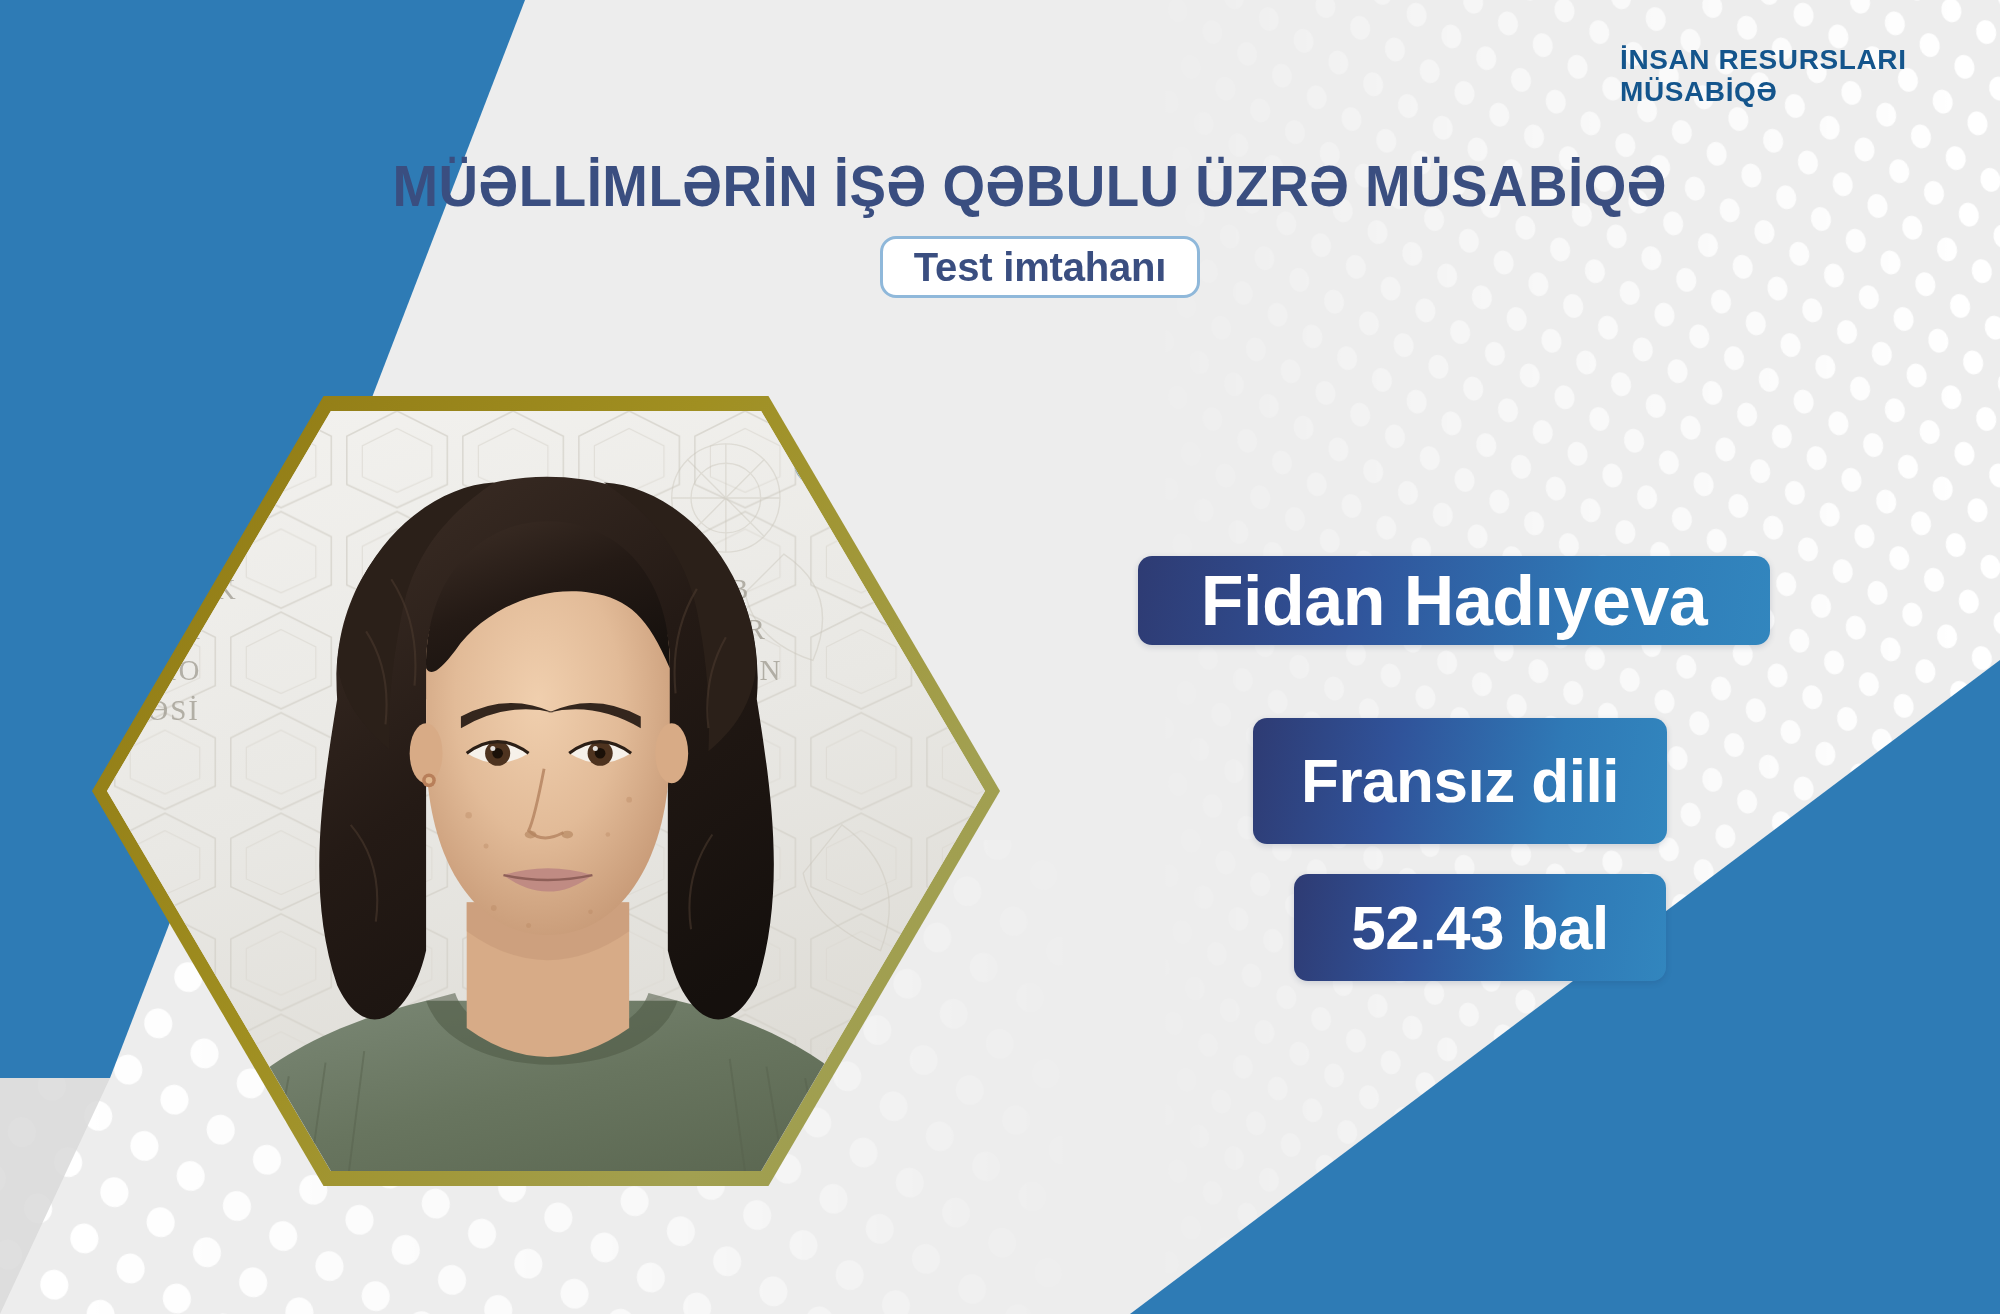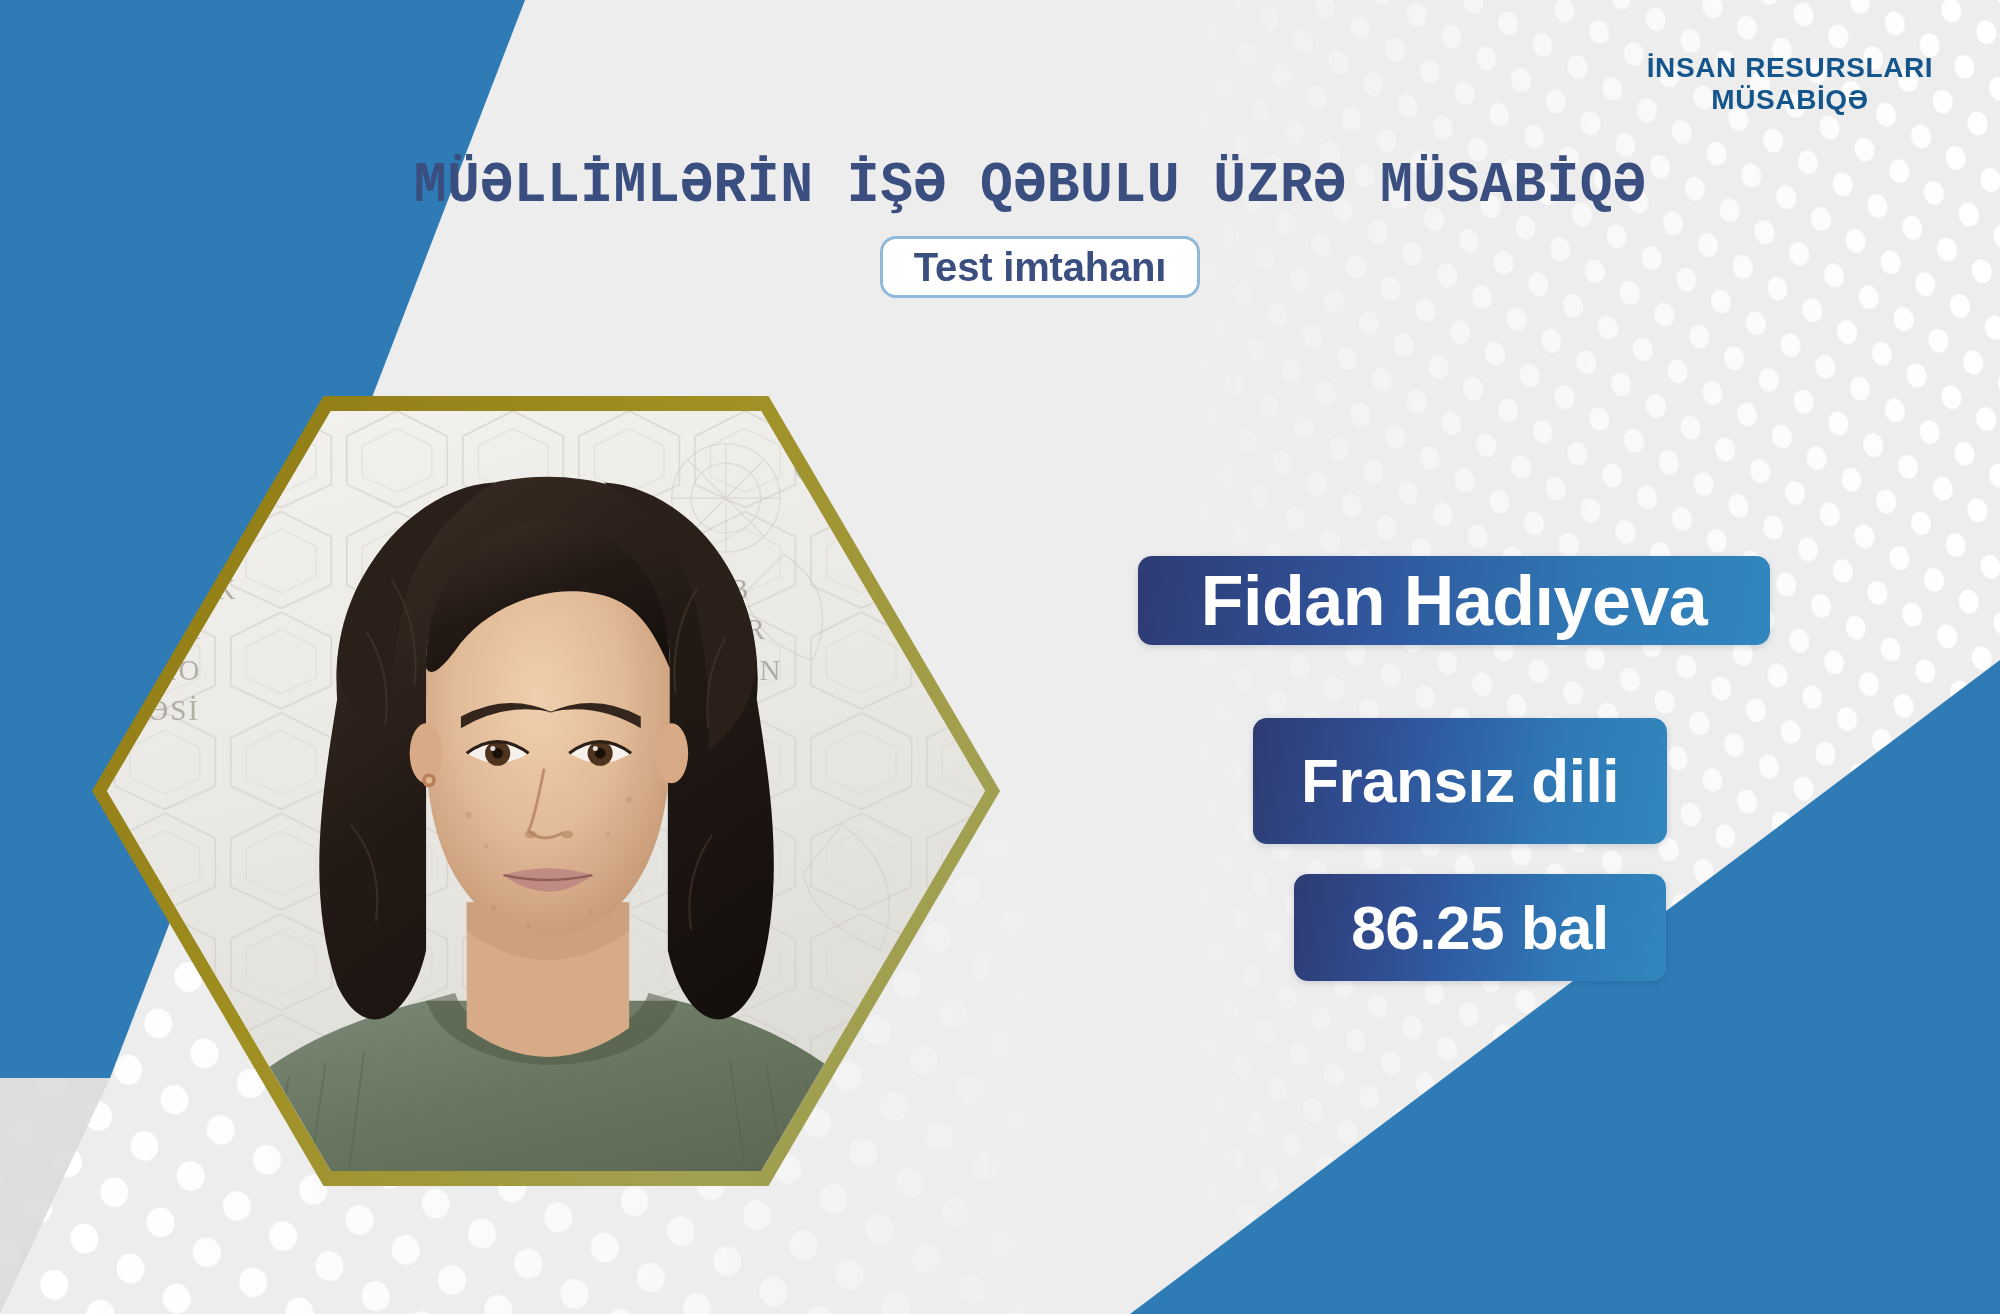--- a/index.html
+++ b/index.html
@@ -27,42 +27,41 @@
     inset: 0;
   }
   .wedge {
     position: absolute;
     inset: 0;
   }
 
   
   .logo-block {
     position: absolute;
-    top: 52px;
+    top: 44px;
     left: 1620px;
     width: 340px;
-    text-align: center;
+    text-align: left;
     line-height: 1.16;
     color: #14558C;
     font-weight: 700;
     font-size: 28px;
     letter-spacing: 0.6px;
   }
   .logo-line2 { display: block; }
 
   
   .title-wrap {
     position: absolute;
     top: 158px;
     left: 0;
     width: 2000px;
     text-align: center;
     padding-left: 60px;
     box-sizing: border-box;
-    font-family: Liberation Mono, monospace;
   }
   .main-title {
     display: inline-block;
     color: #3A4E80;
     font-weight: 700;
     font-size: 57px;
     letter-spacing: 0.5px;
     line-height: 1;
     transform: scaleX(0.96);
     transform-origin: center;
@@ -345,16 +344,16 @@
 
   <div class="badge" id="badge-name">
     <span>Fidan Hadıyeva</span>
   </div>
 
   <div class="badge" id="badge-subject">
     <span>Fransız dili</span>
   </div>
 
   <div class="badge" id="badge-score">
-    <span>86.25 bal</span>
+    <span>52.43 bal</span>
   </div>
 
 </div>
 
 </body></html>

